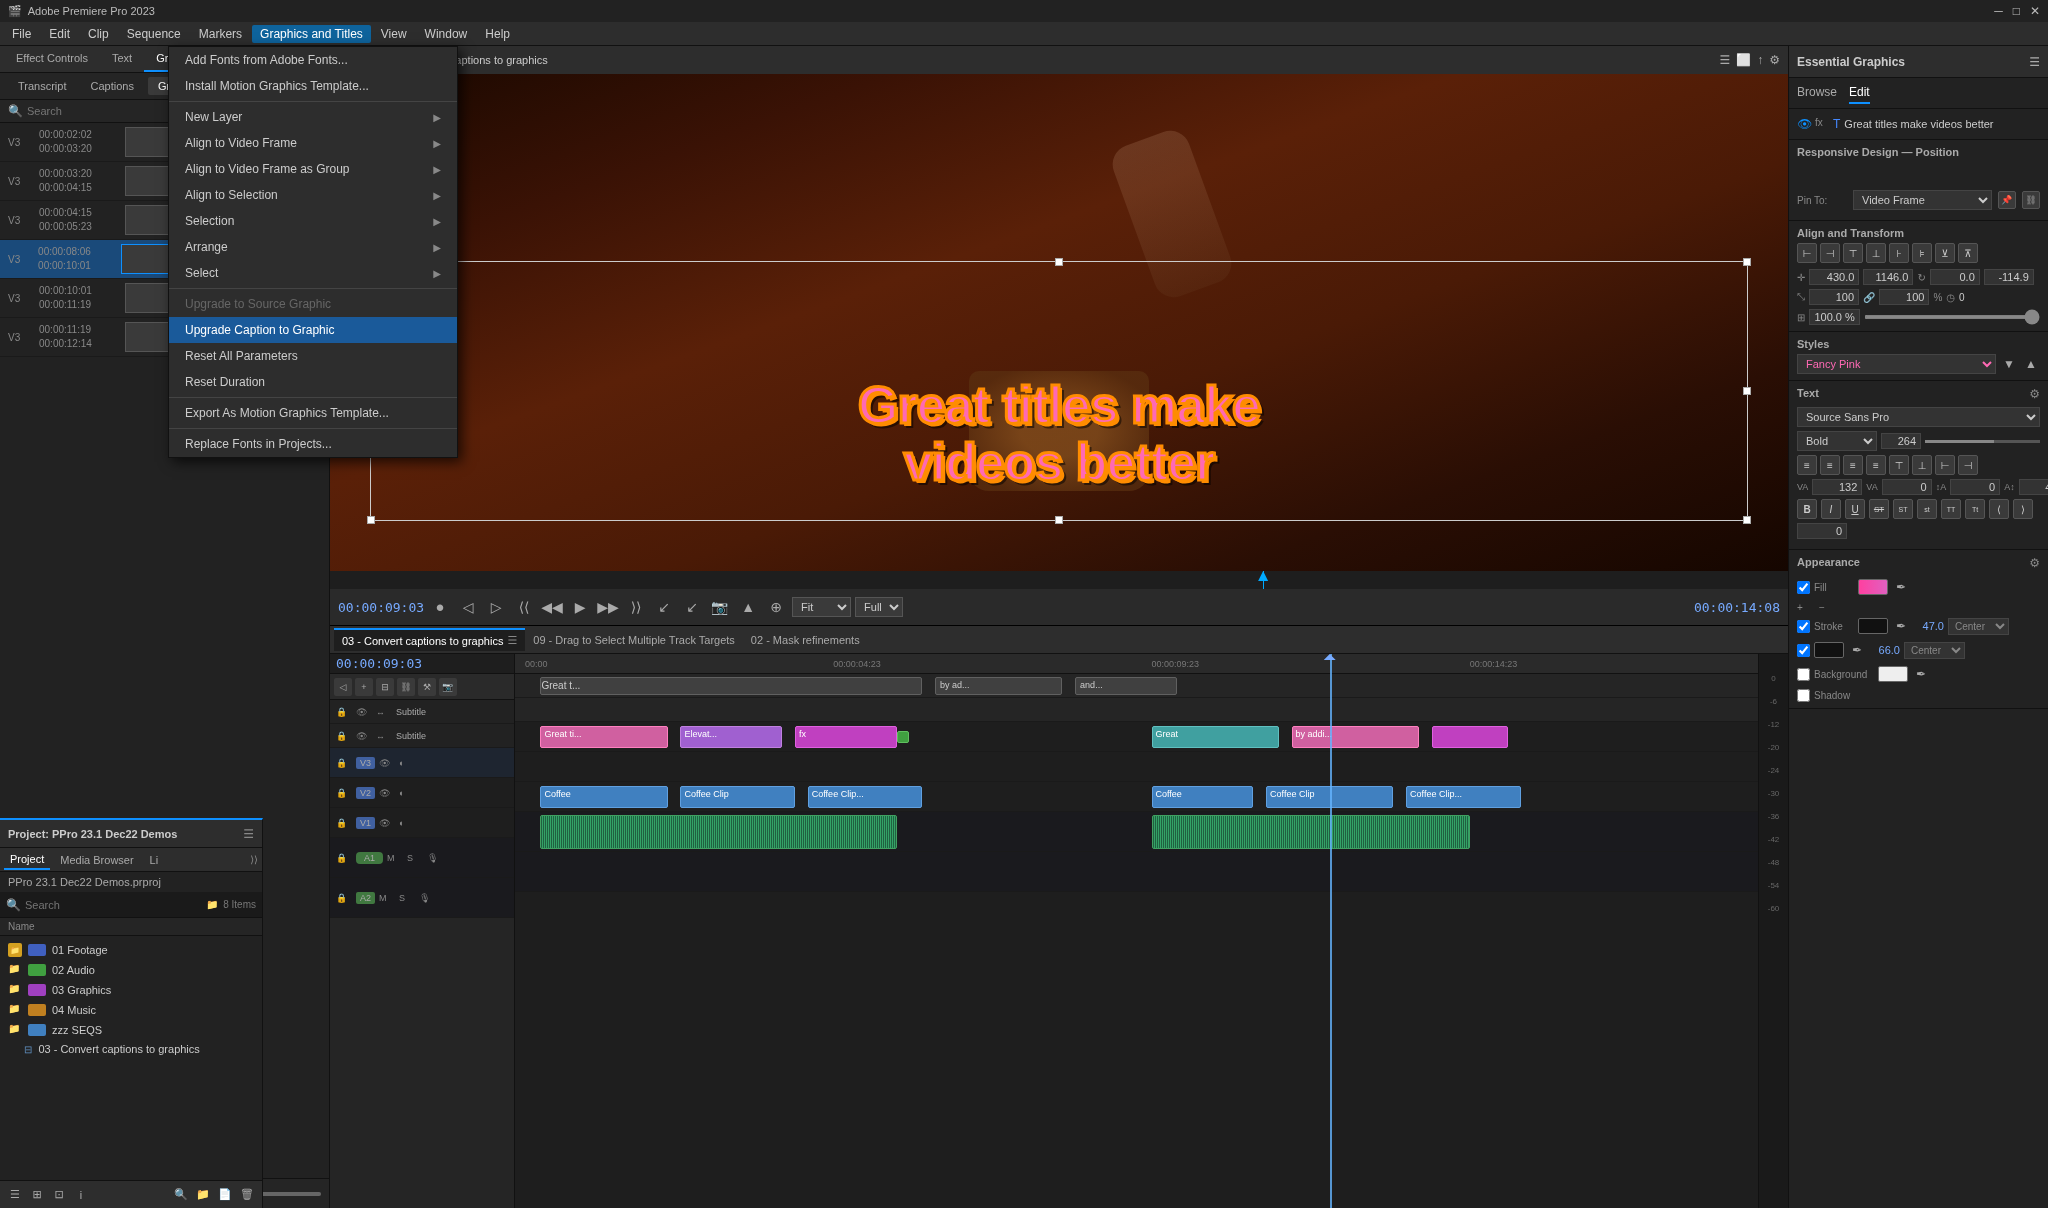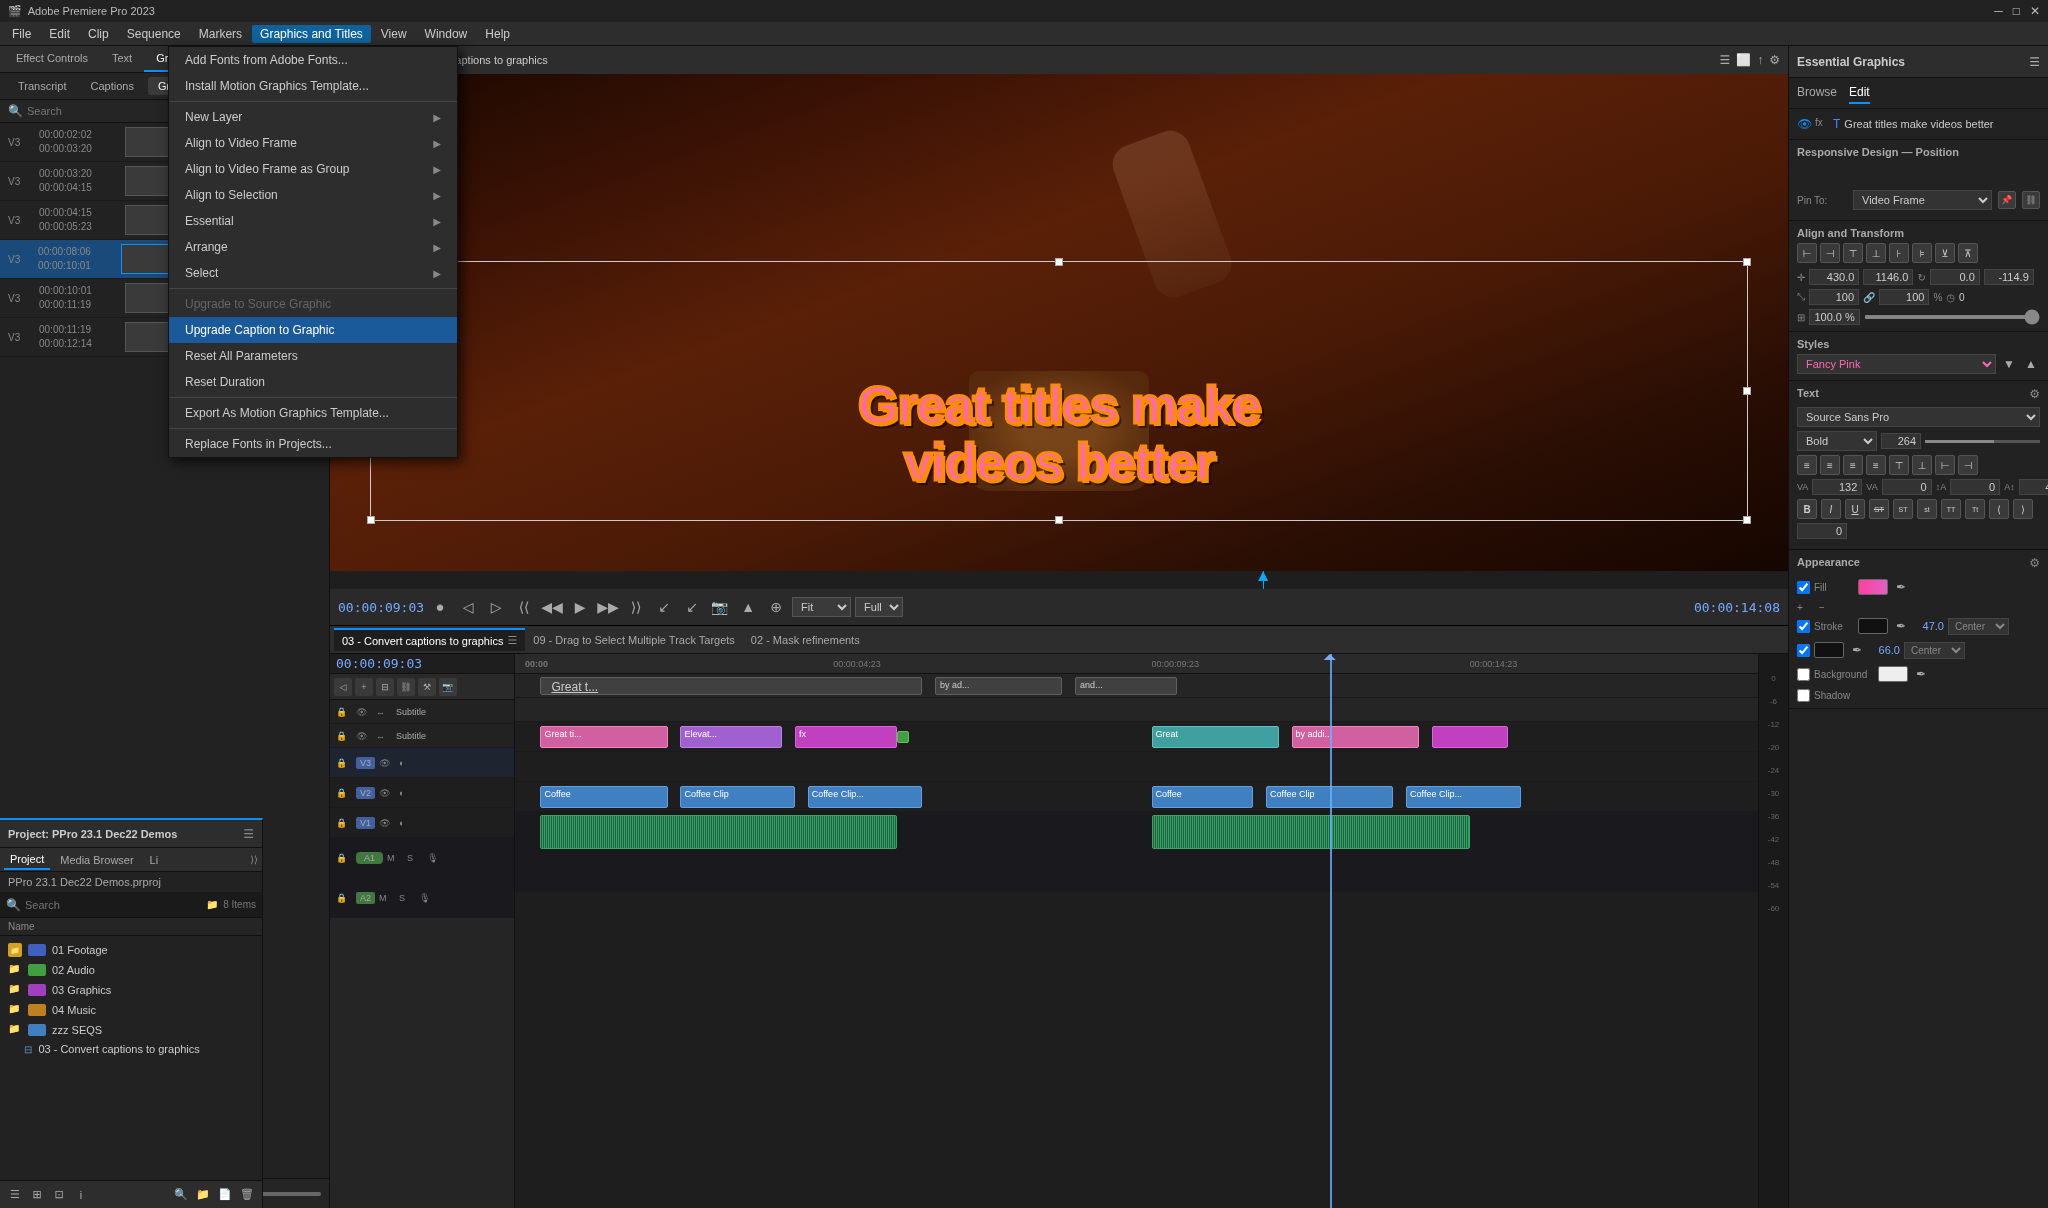--- a/index.html
+++ b/index.html
@@ -462,21 +462,21 @@
   </div>
   <div class="dropdown-item">
     <span>Align to Video Frame as Group</span>
     <span class="dropdown-submenu-arrow">▶</span>
   </div>
   <div class="dropdown-item">
     <span>Align to Selection</span>
     <span class="dropdown-submenu-arrow">▶</span>
   </div>
   <div class="dropdown-item">
-    <span>Essential</span>
+    <span>Selection</span>
     <span class="dropdown-submenu-arrow">▶</span>
   </div>
   <div class="dropdown-item">
     <span>Arrange</span>
     <span class="dropdown-submenu-arrow">▶</span>
   </div>
   <div class="dropdown-item">
     <span>Select</span>
     <span class="dropdown-submenu-arrow">▶</span>
   </div>
@@ -695,28 +695,28 @@
             <span style="font-size:9px;color:#aaa;background:#407840;padding:1px 4px;border-radius:2px;">A2</span>
             <span style="font-size:9px;color:#888;width:16px;">M</span>
             <span style="font-size:9px;color:#888;width:16px;">S</span>
             <span style="font-size:9px;color:#888;width:16px;">🎙</span>
           </div>
         </div>
 
         <div style="flex:1; position:relative; overflow:hidden;">
 
           <div style="height:20px; background:#2a2a2a; border-bottom:1px solid #111; display:flex; align-items:center; font-size:9px; color:#777; padding:0 4px;">
-            <span style="position:absolute; left:10px;font-weight:bold;">00:00</span>
+            <span style="position:absolute; left:10px;">00:00</span>
             <span style="position:absolute; left:25%;">00:00:04:23</span>
             <span style="position:absolute; left:50%;">00:00:09:23</span>
             <span style="position:absolute; left:75%;">00:00:14:23</span>
           </div>
 
           <div style="height:24px; border-bottom:1px solid #1a1a1a; background:#252525; position:relative;">
-            <div style="position:absolute; top:3px; left:2%; width:30%; height:18px; background:#404040; border:1px solid #606060; border-radius:2px; font-size:12px; color:#ccc; padding:2px 10px; overflow:hidden;text-decoration:underline;">Great t...</div>
+            <div style="position:absolute; top:3px; left:2%; width:30%; height:18px; background:#404040; border:1px solid #606060; border-radius:2px; font-size:10px; color:#ccc; padding:2px 0; overflow:hidden;">Great t...</div>
             <div style="position:absolute; top:3px; left:33%; width:10%; height:18px; background:#404040; border:1px solid #606060; border-radius:2px; font-size:9px; color:#ccc; padding:2px 4px; overflow:hidden;">by ad...</div>
             <div style="position:absolute; top:3px; left:44%; width:8%; height:18px; background:#404040; border:1px solid #606060; border-radius:2px; font-size:9px; color:#ccc; padding:2px 4px; overflow:hidden;">and...</div>
           </div>
 
           <div style="height:24px; border-bottom:1px solid #1a1a1a; background:#252525; position:relative;">
           </div>
 
           <div style="height:30px; border-bottom:1px solid #1a1a1a; background:#1e1e1e; position:relative;">
             <div style="position:absolute; top:4px; left:2%; width:10%; height:22px; background:#d060a0; border:1px solid #ff80c0; border-radius:2px; font-size:9px; color:#fff; padding:2px 3px; overflow:hidden;">Great ti...</div>
             <div style="position:absolute; top:4px; left:13%; width:8%; height:22px; background:#a060d0; border:1px solid #c080e0; border-radius:2px; font-size:9px; color:#fff; padding:2px 3px; overflow:hidden;">Elevat...</div>

